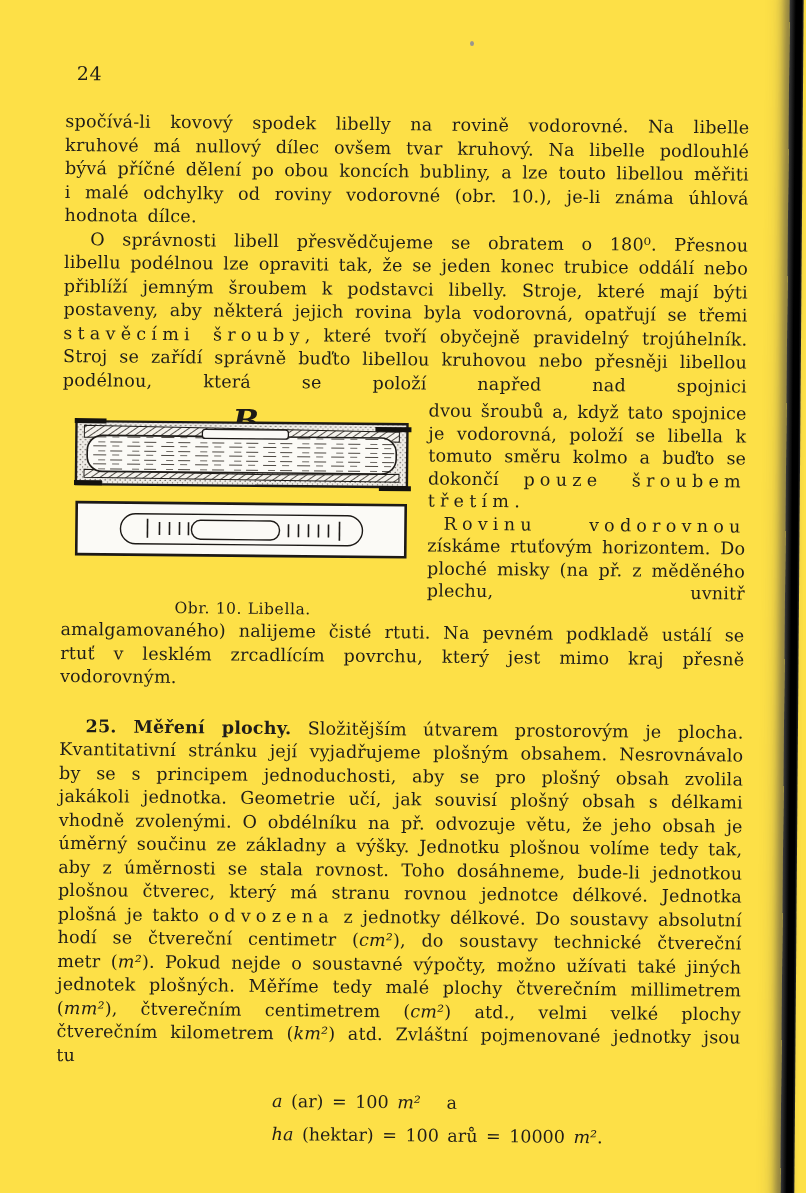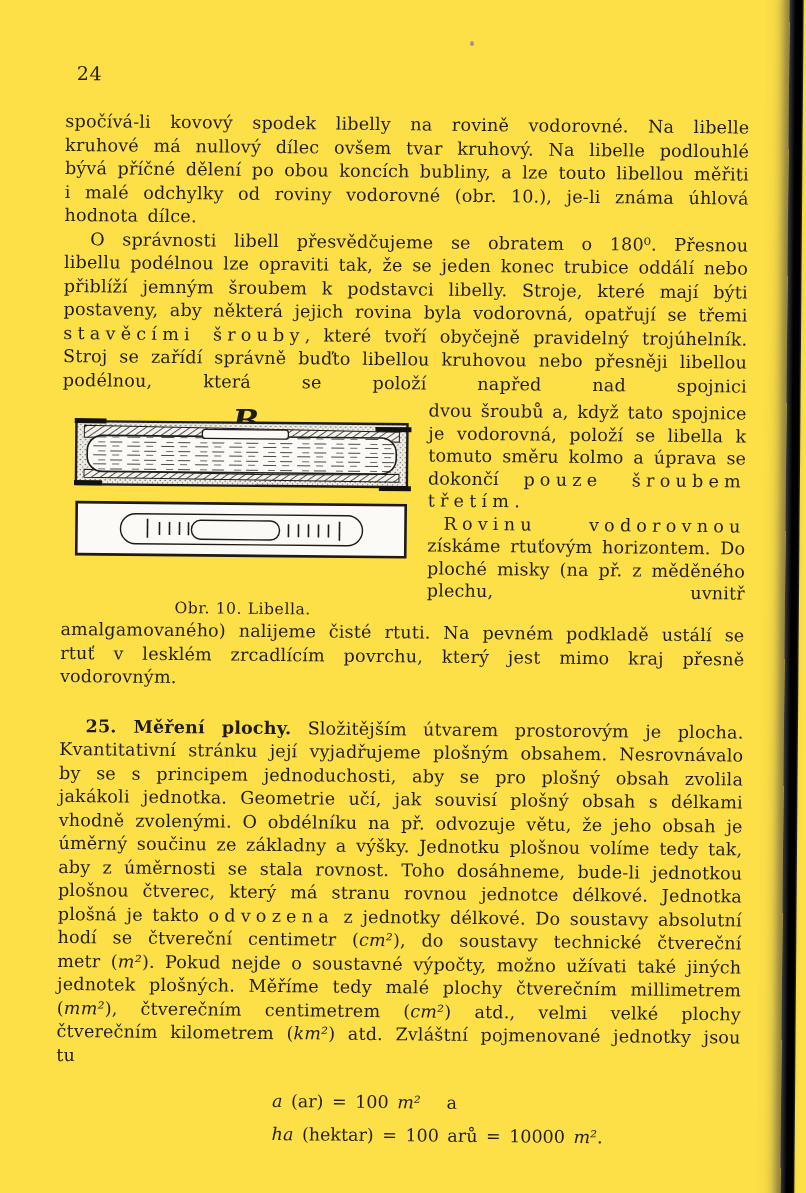--- a/index.html
+++ b/index.html
@@ -122,21 +122,21 @@
                 <line x1="255" y1="119" x2="255" y2="132"></line>
                 <line x1="266" y1="116" x2="266" y2="135"></line>
               </g>
             </g>
           </svg>
         </div>
         <div class="caption">Obr. 10. Libella.</div>
       </div>
 
       <div class="rcol">
-        <p class="para"><span>dvou šroubů a, když tato spojnice je vodorovná, položí se libella k tomuto směru kolmo a úprava se dokončí </span><span class="sp">pouze šroubem třetím</span><span>.</span></p>
+        <p class="para"><span>dvou šroubů a, když tato spojnice je vodorovná, položí se libella k tomuto směru kolmo a buďto se dokončí </span><span class="sp">pouze šroubem třetím</span><span>.</span></p>
         <p class="para jlast" style="text-indent:16px;"><span class="sp">Rovinu vodorovnou</span><span> získáme rtuťovým horizontem. Do ploché misky (na př. z měděného plechu, uvnitř</span></p>
       </div>
     </div>
 
     <p class="para p3b"><span>amalgamovaného) nalijeme čisté rtuti. Na pevném podkladě ustálí se rtuť v lesklém zrcadlícím povrchu, který jest mimo kraj přesně vodorovným.</span></p>
 
     <p class="para indent sect"><span class="b">25. Měření plochy.</span><span> Složitějším útvarem prostorovým je plocha. Kvantitativní stránku její vyjadřujeme plošným obsahem. Nesrovnávalo by se s principem jednoduchosti, aby se pro plošný obsah zvolila jakákoli jednotka. Geometrie učí, jak souvisí plošný obsah s délkami vhodně zvolenými. O obdélníku na př. odvozuje větu, že jeho obsah je úměrný součinu ze základny a výšky. Jednotku plošnou volíme tedy tak, aby z úměrnosti se stala rovnost. Toho dosáhneme, bude-li jednotkou plošnou čtverec, který má stranu rovnou jednotce délkové. Jednotka plošná je takto </span><span class="sp">odvozena</span><span> z jednotky délkové. Do soustavy absolutní hodí se čtvereční centimetr (</span><span class="i">cm²</span><span>), do soustavy technické čtvereční metr (</span><span class="i">m²</span><span>). Pokud nejde o soustavné výpočty, možno užívati také jiných jednotek plošných. Měříme tedy malé plochy čtverečním millimetrem (</span><span class="i">mm²</span><span>), čtverečním centimetrem (</span><span class="i">cm²</span><span>) atd., velmi velké plochy čtverečním kilometrem (</span><span class="i">km²</span><span>) atd. Zvláštní pojmenované jednotky jsou tu</span></p>
 
     <div class="formulas">
       <p class="fline"><span class="i">a</span><span> (ar) = 100 </span><span class="i">m²</span><span>&nbsp;&nbsp;&nbsp;a</span></p>

